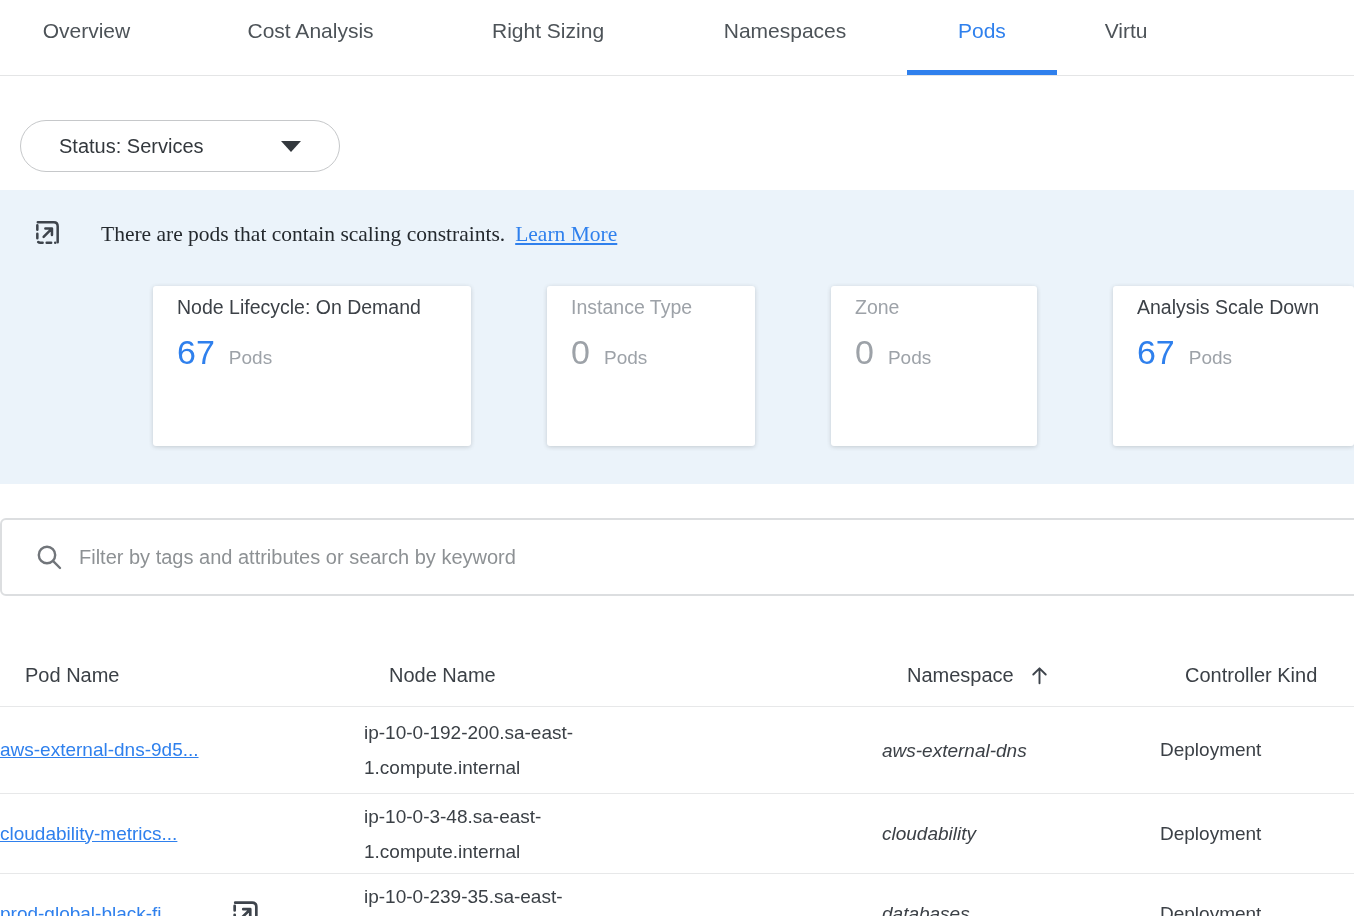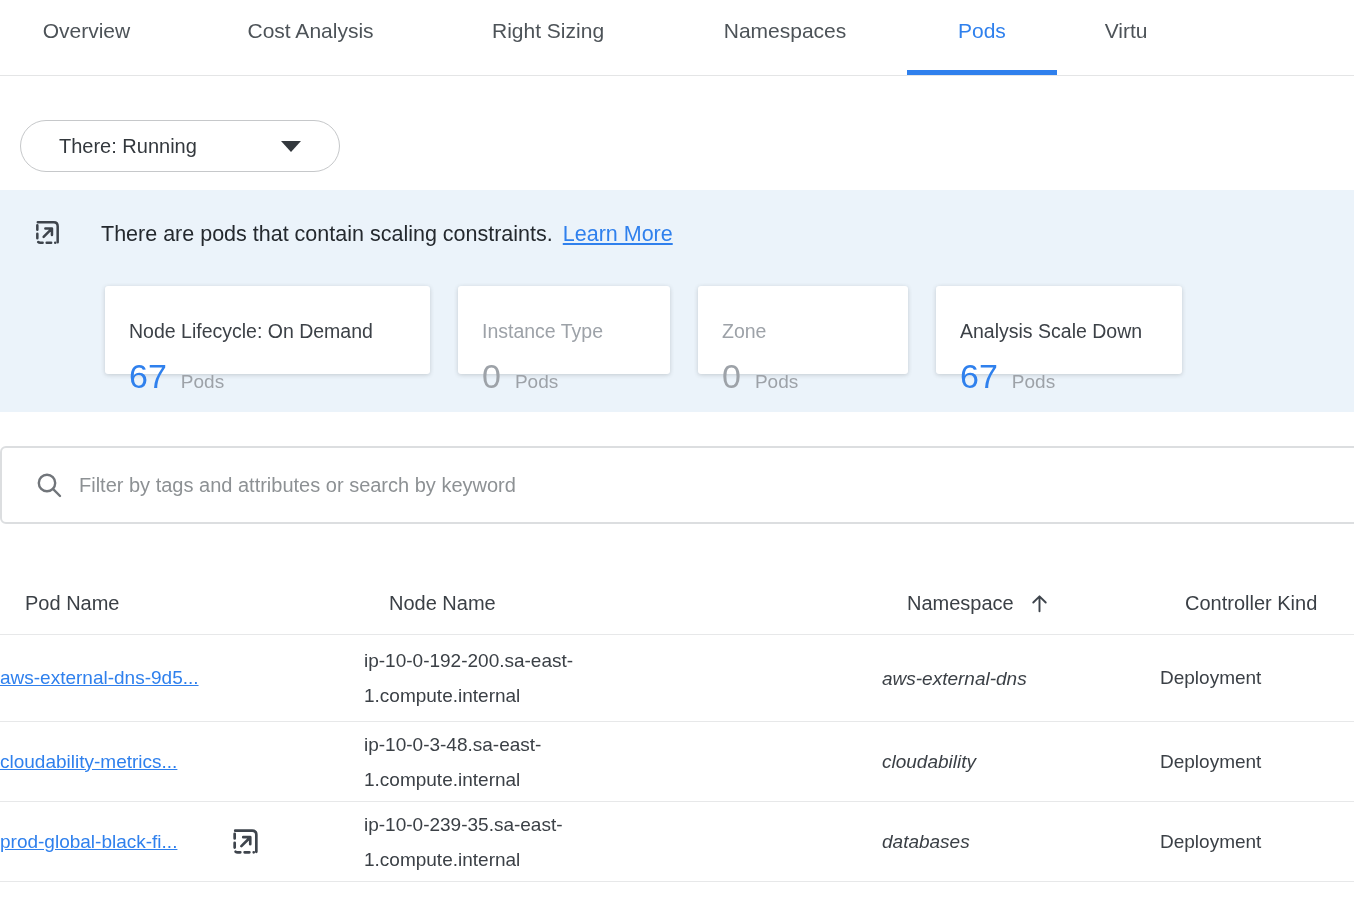--- a/index.html
+++ b/index.html
@@ -20,27 +20,27 @@
   
   .filter-pill { margin:44px 0 0 20px; width:320px; height:52px; border:1.5px solid #c6c8ca;
     border-radius:26px; display:flex; align-items:center; justify-content:space-between;
     padding:0 38px; cursor:pointer; background:#fff; }
   .filter-pill .lbl { font-size:20px; color:#33383d; }
   .caret-down { width:0; height:0; border-left:10px solid transparent;
     border-right:10px solid transparent; border-top:11px solid #33383d; }
 
   
   .banner { margin-top:18px; background:var(--banner-bg); padding:27px 0 38px 0; }
-  .banner-head { display:flex; align-items:center; margin-left:32px; }
+  .banner-head { display:flex; align-items:center; margin-left:32px;font-family:Liberation Serif, serif; }
   .banner-msg { margin-left:38px; font-size:21.5px; color:#24292e; }
   .banner-link { margin-left:10px; font-size:21.5px; color:var(--accent);
     text-decoration:underline; cursor:pointer; }
   .cards { display:flex; margin:34px 0 0 105px; gap:28px; }
-  .card { background:#fff; height:88px; border-radius:3px; padding:34px 24px 0 24px;
-    box-shadow:0 1px 4px rgba(60,64,67,.22); cursor:pointer; }
+  .card { background:#fff; height:160px; border-radius:3px; padding:10px 24px 0 24px;
+    box-shadow:0 1px 4px rgba(60,64,67,.22); cursor:pointer;margin-left:48px; }
   .card.c1{width:325px}.card.c2{width:212px}.card.c3{width:210px}.card.c4{width:246px}
   .card-title { font-size:19.5px; color:#3c4147; white-space:nowrap; }
   .card.muted .card-title { color:#9da2a8; }
   .card-row { display:flex; align-items:baseline; margin-top:14px; }
   .card-value { font-size:34px; color:var(--accent);text-align:right; }
   .card.muted .card-value { color:#9da2a8; }
   .card-unit { font-size:19px; color:#9da2a8; margin-left:14px; }
 
   
   .searchbar { margin-top:34px; width:1362px; height:78px; border:2px solid #dcdee0;
@@ -71,21 +71,21 @@
 <nav class="tabbar">
   <div class="tab w1">Overview</div>
   <div class="tab w2">Cost Analysis</div>
   <div class="tab w3">Right Sizing</div>
   <div class="tab w4">Namespaces</div>
   <div class="tab w5 active">Pods</div>
   <div class="tab w7">Virtu</div>
 </nav>
 
 <div class="filter-pill">
-  <span class="lbl">There: Running</span>
+  <span class="lbl">Status: Services</span>
   <span class="caret-down"></span>
 </div>
 
 <section class="banner">
   <div class="banner-head">
     <span class="icon-dark">
       <svg width="31" height="31" viewBox="0 0 32 32" fill="none">
         <path d="M6 5.5 H22.5 Q26.5 5.5 26.5 9.5 V26" stroke="currentColor" stroke-width="2.6" stroke-linecap="round"></path>
         <path d="M5.5 8.5 V23.5 Q5.5 26.5 8.5 26.5 H24" stroke="currentColor" stroke-width="2.6" stroke-linecap="round" stroke-dasharray="4.6 4.2"></path>
         <path d="M12 20.5 L20.2 12.3 M13.8 11.8 H20.6 V18.6" stroke="currentColor" stroke-width="2.6" stroke-linecap="round" stroke-linejoin="round"></path>

